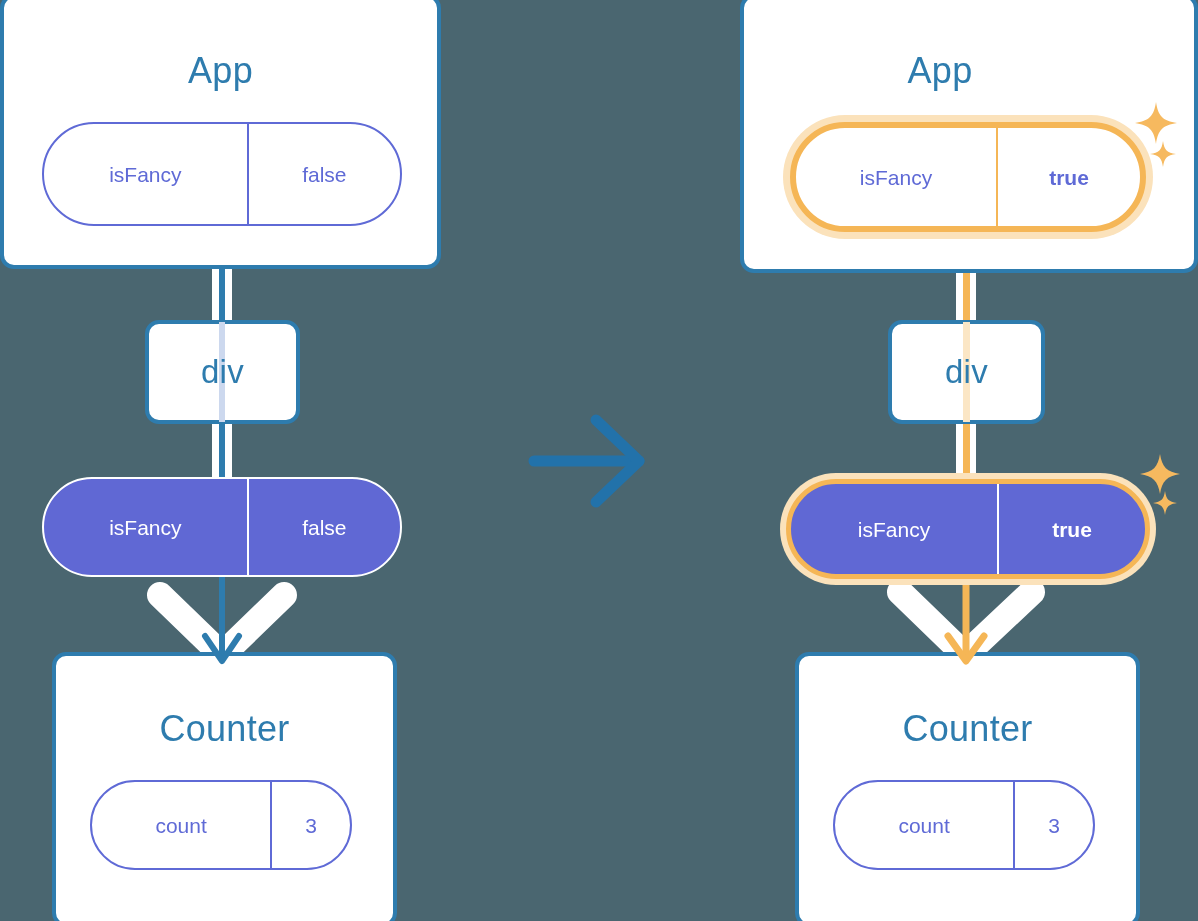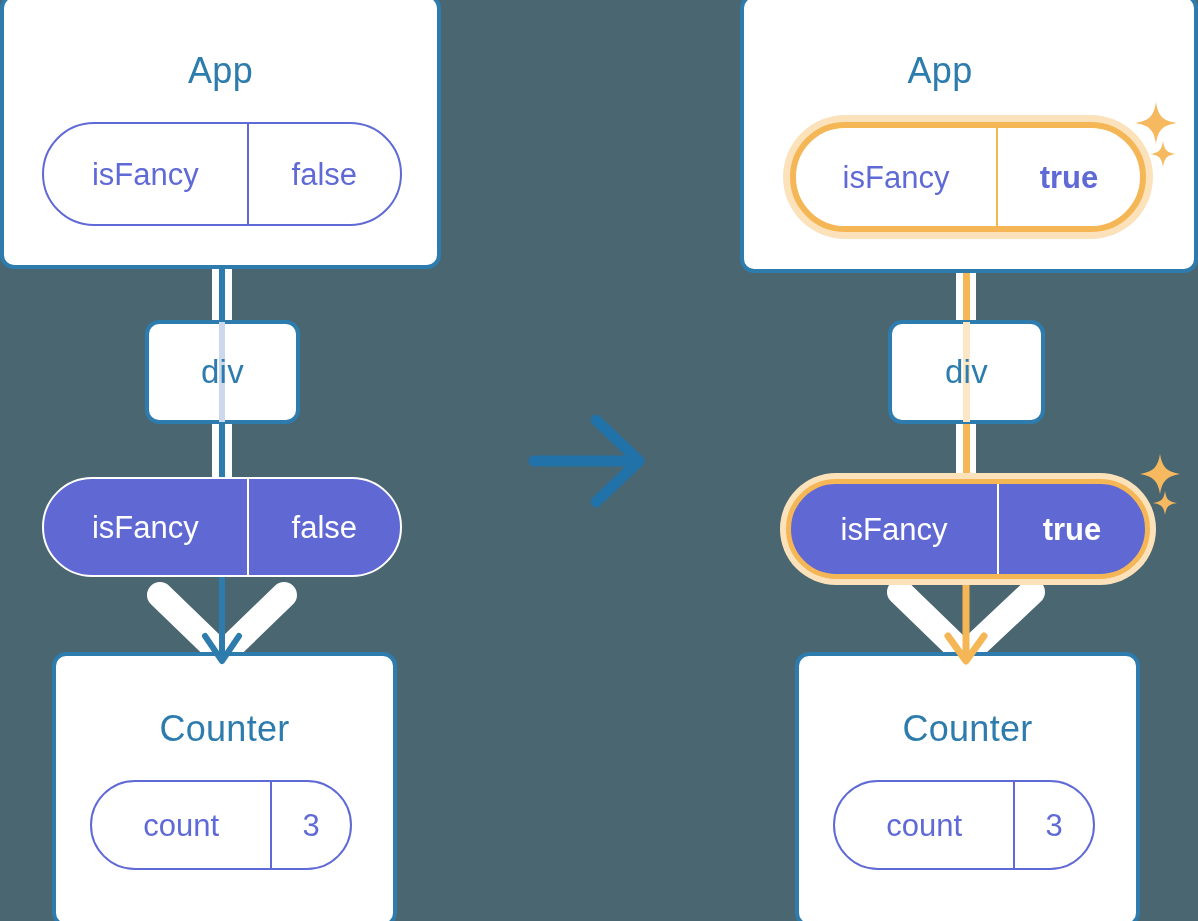--- a/index.html
+++ b/index.html
@@ -38,21 +38,21 @@
     align-items:stretch;
     box-sizing:border-box;
     border-radius:999px;
     overflow:hidden;
     z-index:9;
   }
   .pill .cell{
     display:flex;
     align-items:center;
     justify-content:center;
-    font-size:31px;
+    font-size:21px;
     line-height:1;
     box-sizing:border-box;
     white-space:nowrap;
   }
 
   
   .pill.outline{
     border:2px solid #5f6ad6;
     background:#ffffff;
   }

